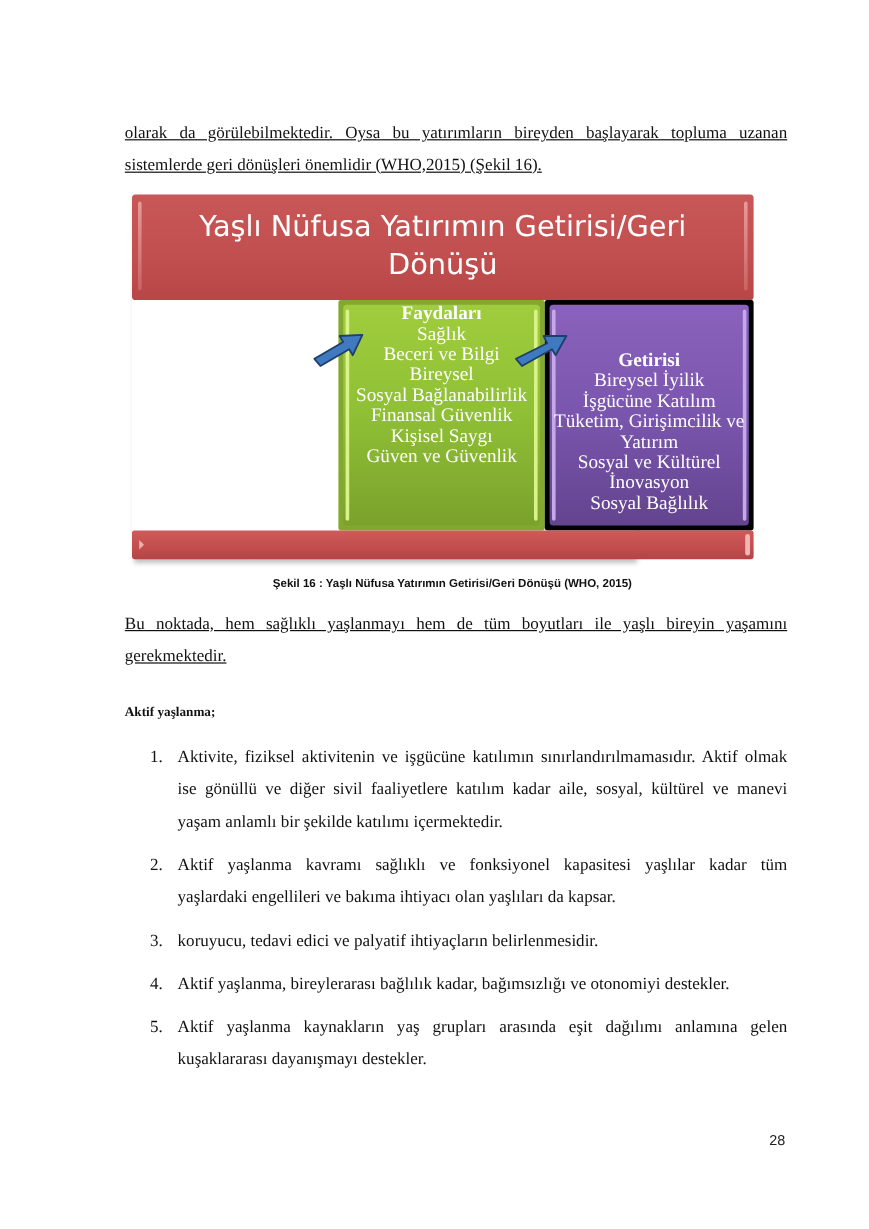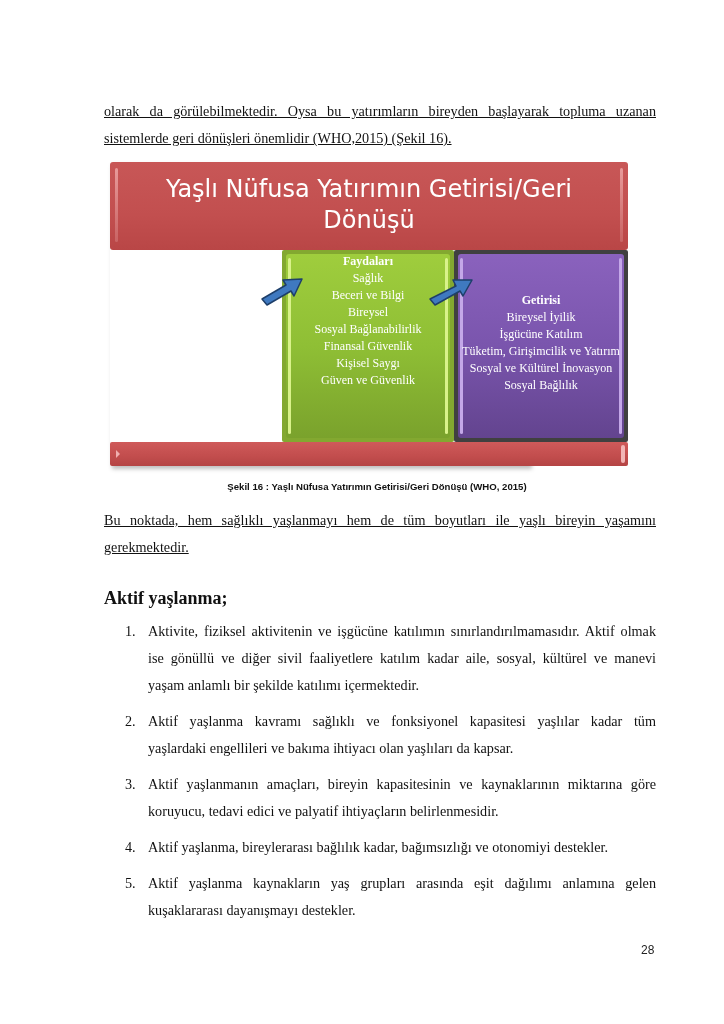--- a/index.html
+++ b/index.html
@@ -17,36 +17,36 @@
   .col .inner { position:absolute; left:4px; right:4px; top:4px; bottom:4px; border-radius:3px; }
   .col .bar { position:absolute; top:8px; bottom:8px; width:3px; border-radius:2px; }
   .col-red { left:0; width:172px; background:#b83a3a; }
   .col-red .inner { background:linear-gradient(#d94141,#c83535 50%,#ae2b2b); }
   .col-red .bar { background:#ec8b8b; left:6px; }
   .col-red .bar.r { left:auto; right:6px; }
   .col-green { left:172px; width:172px; background:#83a830; }
   .col-green .inner { background:linear-gradient(#9fcd3d,#8fbf35 50%,#7aa22c); }
   .col-green .bar { background:#d9f28a; left:6px; }
   .col-green .bar.r { left:auto; right:6px; }
-  .col-purple { left:344px; width:174px; background:#404040; }
+  .col-purple { left:344px; width:174px; background:#000000; }
   .col-purple .inner { background:linear-gradient(#8a62bd,#7a55ad 50%,#63448f); }
   .col-purple .bar { background:#c4a8e8; left:6px; }
   .col-purple .bar.r { left:auto; right:6px; }
-  .col-text { position:absolute; left:0; right:0; text-align:center; color:#fff; font-family:"Liberation Serif", serif; font-size:12px; line-height:17px; }
+  .col-text { position:absolute; left:0; right:0; text-align:center; color:#fff; font-family:"Liberation Serif", serif; font-size:16px; line-height:17px; }
   .col-text .ct-title { font-weight:bold; }
   .col-red .col-text { top:39px; }
   .col-green .col-text { top:3px; }
   .col-purple .col-text { top:42px; }
   .foot { position:absolute; left:0; top:280px; width:518px; height:24px; background:linear-gradient(#cf5a5a,#c24d4d 60%,#b44444); border-radius:2px; }
   .foot .tick { position:absolute; left:6px; top:8px; width:0; height:0; border-top:4px solid transparent; border-bottom:4px solid transparent; border-left:4px solid #f0b0b0; }
   .foot .cap { position:absolute; right:3px; top:3px; width:4px; height:18px; background:#f2b5b5; border-radius:3px; }
   .arrow { position:absolute; }
   #caption { position:absolute; left:0; width:724px; top:481px; text-align:center; font-family:"Liberation Sans", sans-serif; font-weight:bold; font-size:9.6px; color:#111;padding-left:15px; }
   #p2 { top:507px; }
-  #heading { position:absolute; left:104px; top:588px; font-size:18px; font-weight:bold; }
+  #heading { position:absolute; left:104px; top:588px; font-size:11px; font-weight:bold; }
   ol.items { position:absolute; left:104px; top:618px; width:552px; margin:0; padding:0; list-style:none; }
   ol.items li { position:relative; padding-left:44px; font-size:14.2px; line-height:27px; margin-bottom:9px; }
   ol.items li .num { position:absolute; left:21px; top:0; }
   #page-number { position:absolute; left:641px; top:943px; font-family:"Liberation Sans", sans-serif; font-size:12px; color:#222; }
 </style>
 </head>
 <body>
 
 <div id="p1" class="para">
   <span class="jline">olarak da görülebilmektedir. Oysa bu yatırımların bireyden başlayarak topluma uzanan</span>
@@ -123,21 +123,20 @@
     <span class="jline">ise gönüllü ve diğer sivil faaliyetlere katılım kadar aile, sosyal, kültürel ve manevi</span>
     <span class="lline">yaşam anlamlı bir şekilde katılımı içermektedir.</span>
   </li>
   <li>
     <span class="num">2.</span>
     <span class="jline">Aktif yaşlanma kavramı sağlıklı ve fonksiyonel kapasitesi yaşlılar kadar tüm</span>
     <span class="lline">yaşlardaki engellileri ve bakıma ihtiyacı olan yaşlıları da kapsar.</span>
   </li>
   <li>
     <span class="num">3.</span>
-    <span class="jline">Aktif yaşlanmanın amaçları, bireyin kapasitesinin ve kaynaklarının miktarına göre</span>
     <span class="lline">koruyucu, tedavi edici ve palyatif ihtiyaçların belirlenmesidir.</span>
   </li>
   <li>
     <span class="num">4.</span>
     <span class="lline">Aktif yaşlanma, bireylerarası bağlılık kadar, bağımsızlığı ve otonomiyi destekler.</span>
   </li>
   <li>
     <span class="num">5.</span>
     <span class="jline">Aktif yaşlanma kaynakların yaş grupları arasında eşit dağılımı anlamına gelen</span>
     <span class="lline">kuşaklararası dayanışmayı destekler.</span>

